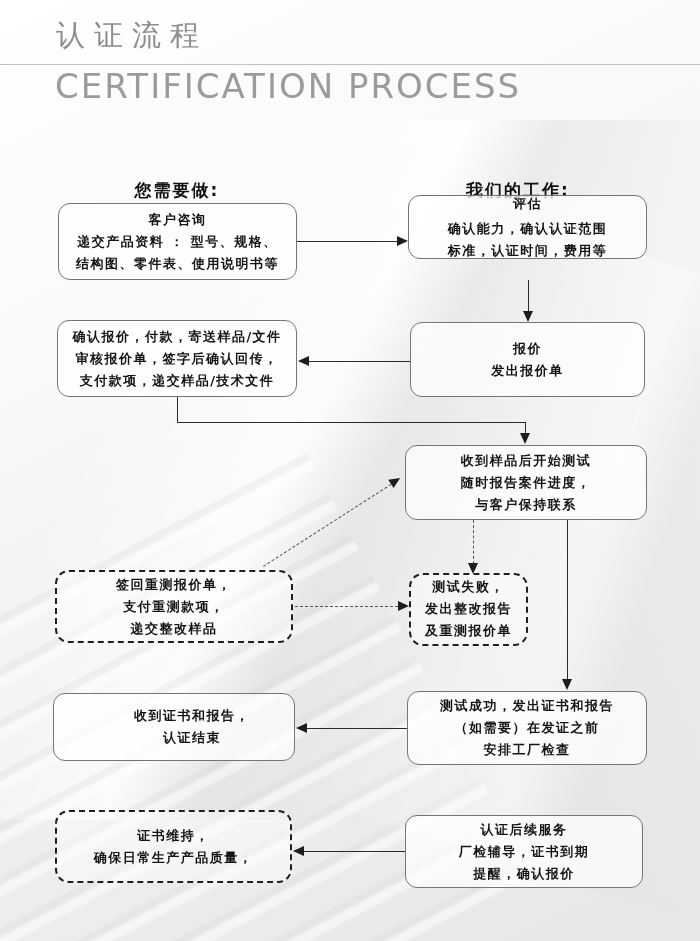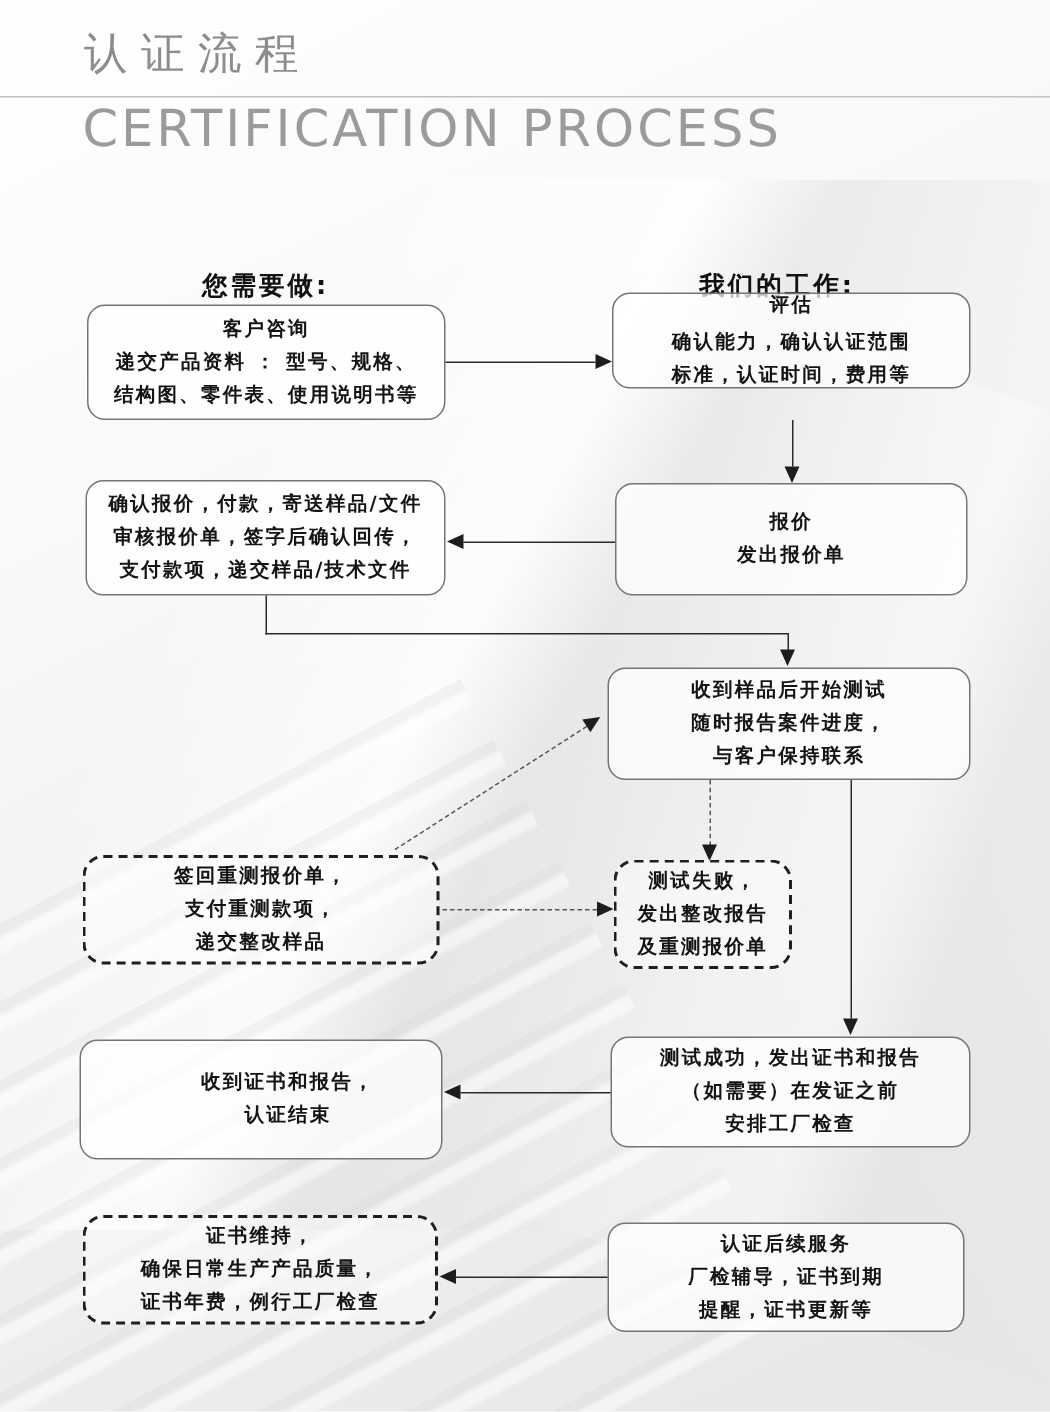--- a/index.html
+++ b/index.html
@@ -34,21 +34,21 @@
   .fbox.dashed{border:2px dashed #1f1f1f;border-radius:14px;background:rgba(255,255,255,.45);}
   .b1{left:58px;top:203px;width:239px;height:77px;}
   .b2{left:408px;top:195px;width:239px;height:64px;}
   .b2 .ln0{margin-bottom:3px;}
   .b3{left:57px;top:320px;width:240px;height:77px;}
   .b4{left:410px;top:322px;width:235px;height:75px;}
   .b6{left:405px;top:445px;width:242px;height:75px;}
   .b5{left:55px;top:570px;width:238px;height:73px;}
   .b8{left:409px;top:573px;width:119px;height:73px;font-family:Liberation Mono, monospace;}
   .b10{left:407px;top:691px;width:240px;height:74px;}
-  .b7{left:53px;top:693px;width:242px;height:80px;padding-left:36px;}
+  .b7{left:53px;top:693px;width:242px;height:68px;padding-left:36px;}
   .b9{left:55px;top:810px;width:237px;height:73px;}
   .b11{left:405px;top:815px;width:238px;height:73px;}
 
   
   .hline{position:absolute;height:1px;background:#2b2b2b;}
   .vline{position:absolute;width:1px;background:#2b2b2b;}
   .dash-h{position:absolute;height:0;border-top:1.5px dashed #555;}
   .dash-v{position:absolute;width:0;border-left:1.5px dashed #555;}
   .arr{position:absolute;width:0;height:0;}
   .arr.right{border-top:5px solid transparent;border-bottom:5px solid transparent;border-left:11px solid #1d1d1d;}
@@ -144,22 +144,21 @@
     <div>测试成功，发出证书和报告</div>
     <div>（如需要）在发证之前</div>
     <div>安排工厂检查</div>
   </div>
   <div class="hline" style="left:307px;top:728px;width:100px;"></div>
   <div class="arr left" style="left:296px;top:723px;"></div>
 
   <div class="fbox dashed b9">
     <div>证书维持，</div>
     <div>确保日常生产产品质量，</div>
-    <div>证书年费，例行工厂检查</div>
   </div>
   <div class="fbox b11">
     <div>认证后续服务</div>
     <div>厂检辅导，证书到期</div>
-    <div>提醒，证书更新等</div>
+    <div>提醒，确认报价</div>
   </div>
   <div class="hline" style="left:304px;top:851px;width:101px;"></div>
   <div class="arr left" style="left:293px;top:846px;"></div>
 </div>
 
 </body></html>

